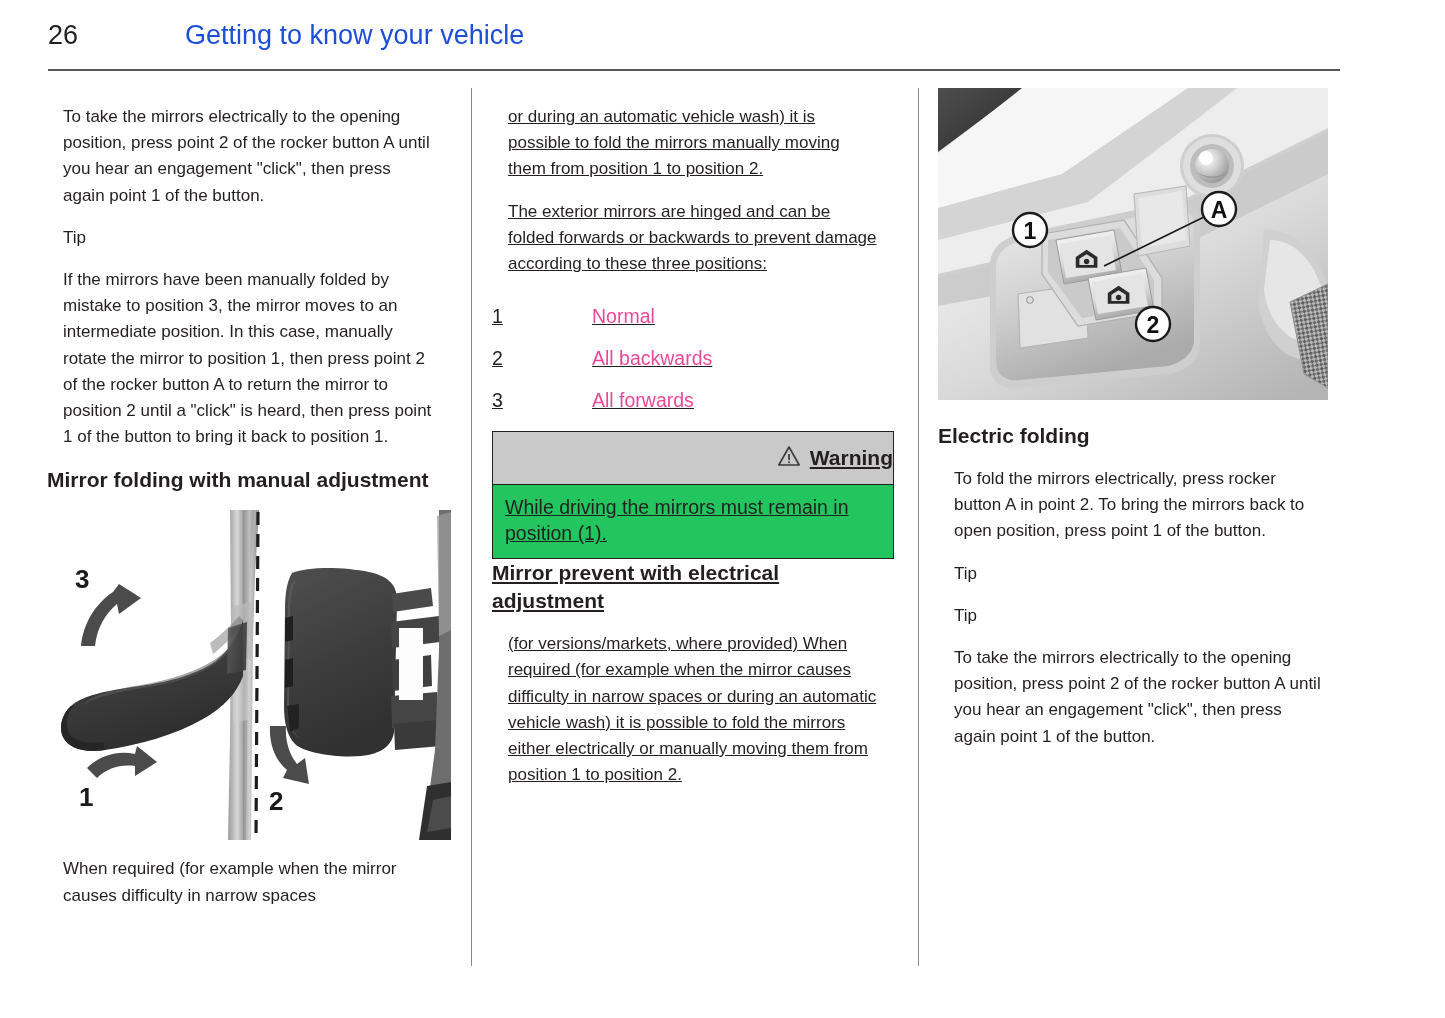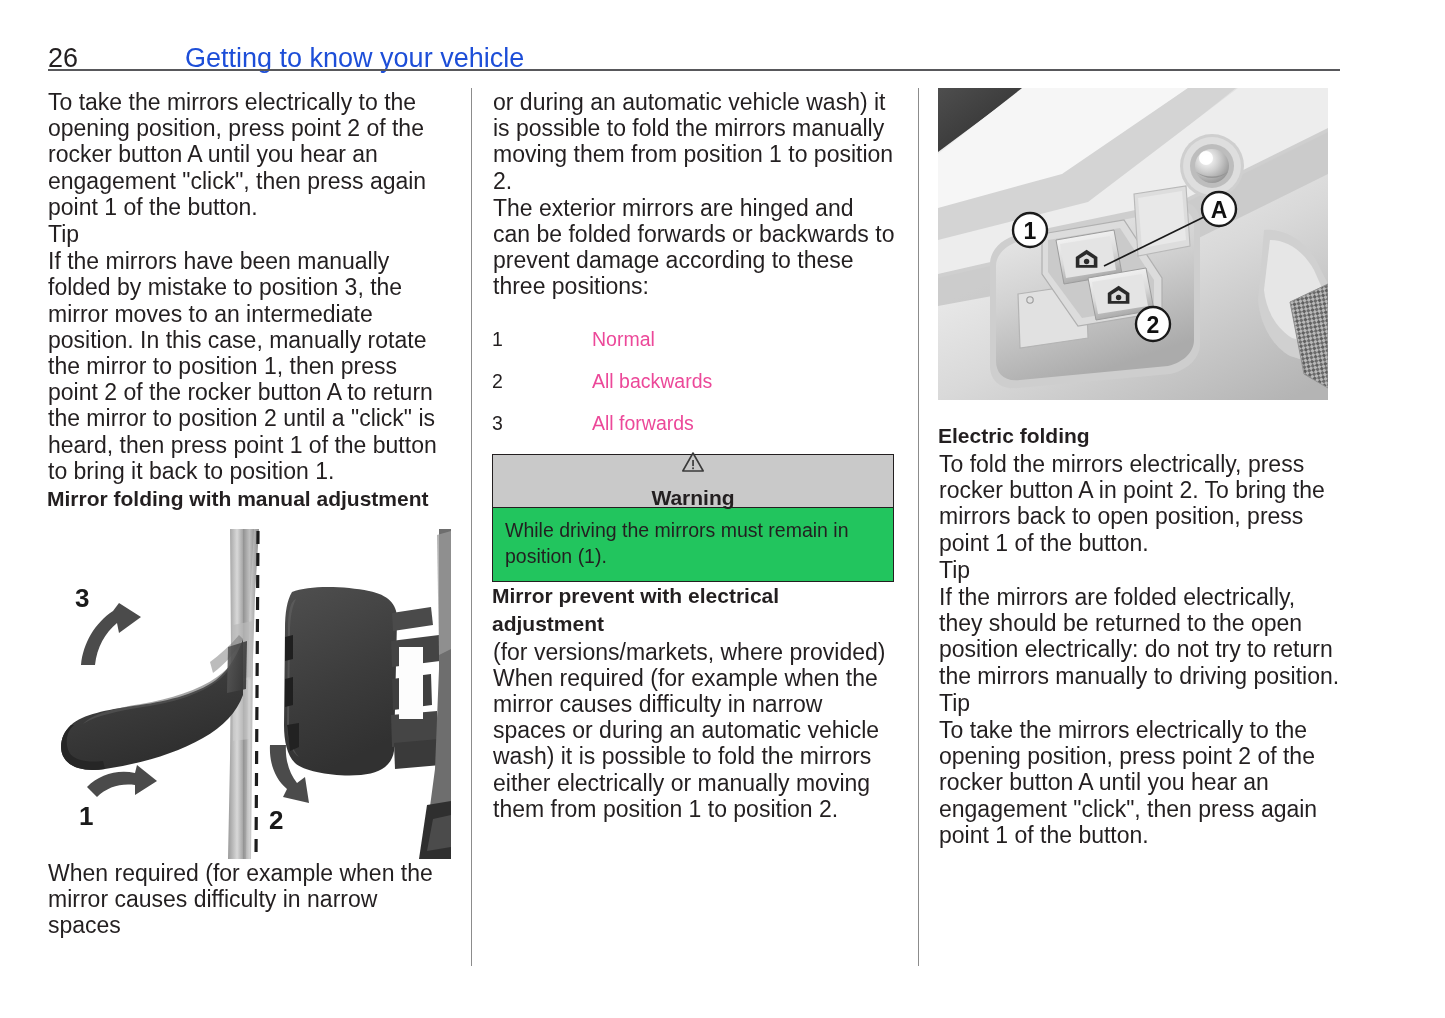--- a/index.html
+++ b/index.html
@@ -13,21 +13,21 @@
     font-family: "Liberation Sans", sans-serif;
     color: #231f20;
     position: relative;
     overflow: hidden;
   }
 
   
   #page-header {
     position: absolute;
     left: 48px;
-    top: 41px;
+    top: 18px;
     width: 1292px;
     height: 38px;
     text-align: right;
   }
   #page-number {
     position: absolute;
     left: 0;
     top: 0;
     font-size: 27px;
     line-height: 34px;
@@ -62,26 +62,26 @@
   #col-rule-1 { left: 471px; }
   #col-rule-2 { left: 918px; }
 
   
   .column {
     position: absolute;
     top: 88px;
     width: 404px;
   }
   #column-1 { left: 47px; }
-  #column-2 { left: 492px; }
+  #column-2 { left: 492px; text-decoration: underline; }
   #column-3 { left: 938px; }
 
   p.body, .tip-label {
-    margin: 1px;
-    font-size: 23px;
+    margin: 16px;
+    font-size: 17px;
     line-height: 26.2px;
     color: #231f20;
     text-align: left;
   }
   .tip-label { font-weight: normal; }
 
   h2.section-heading {
     margin: 0;
     font-size: 21px;
     line-height: 28px;
@@ -115,23 +115,22 @@
     border: 1px solid #231f20;
     width: 402px;
     box-sizing: border-box;
   }
   #warning-head {
     background: #c9c9c9;
     border-bottom: 1px solid #231f20;
     height: 52px;
     display: flex;
     align-items: center;
-    justify-content: center;
+    justify-content: flex-end;
     gap: 9px;
-    flex-direction: column;
   }
   #warning-head .wlabel {
     font-size: 21px;
     font-weight: bold;
     color: #231f20;
   }
   #warning-body {
     padding: 9px 12px 12px 12px;
     background: #22c55e;
   }
@@ -423,18 +422,17 @@
       <text class="callout-text" x="215" y="245" font-size="23" fill="#111111" text-anchor="middle">2</text>
     </svg>
   </div>
 
   <h2 class="section-heading">Electric folding</h2>
 
   <p class="body">To fold the mirrors electrically, press rocker button A in point 2. To bring the mirrors back to open position, press point 1 of the button.</p>
 
   <p class="body tip-label">Tip</p>
 
-  <p class="body">If the mirrors are folded electrically, they should be returned to the open position electrically: do not try to return the mirrors manually to driving position.</p>
 
   <p class="body tip-label">Tip</p>
 
   <p class="body">To take the mirrors electrically to the opening position, press point 2 of the rocker button A until you hear an engagement "click", then press again point 1 of the button.</p>
 </div>
 
 </body></html>

